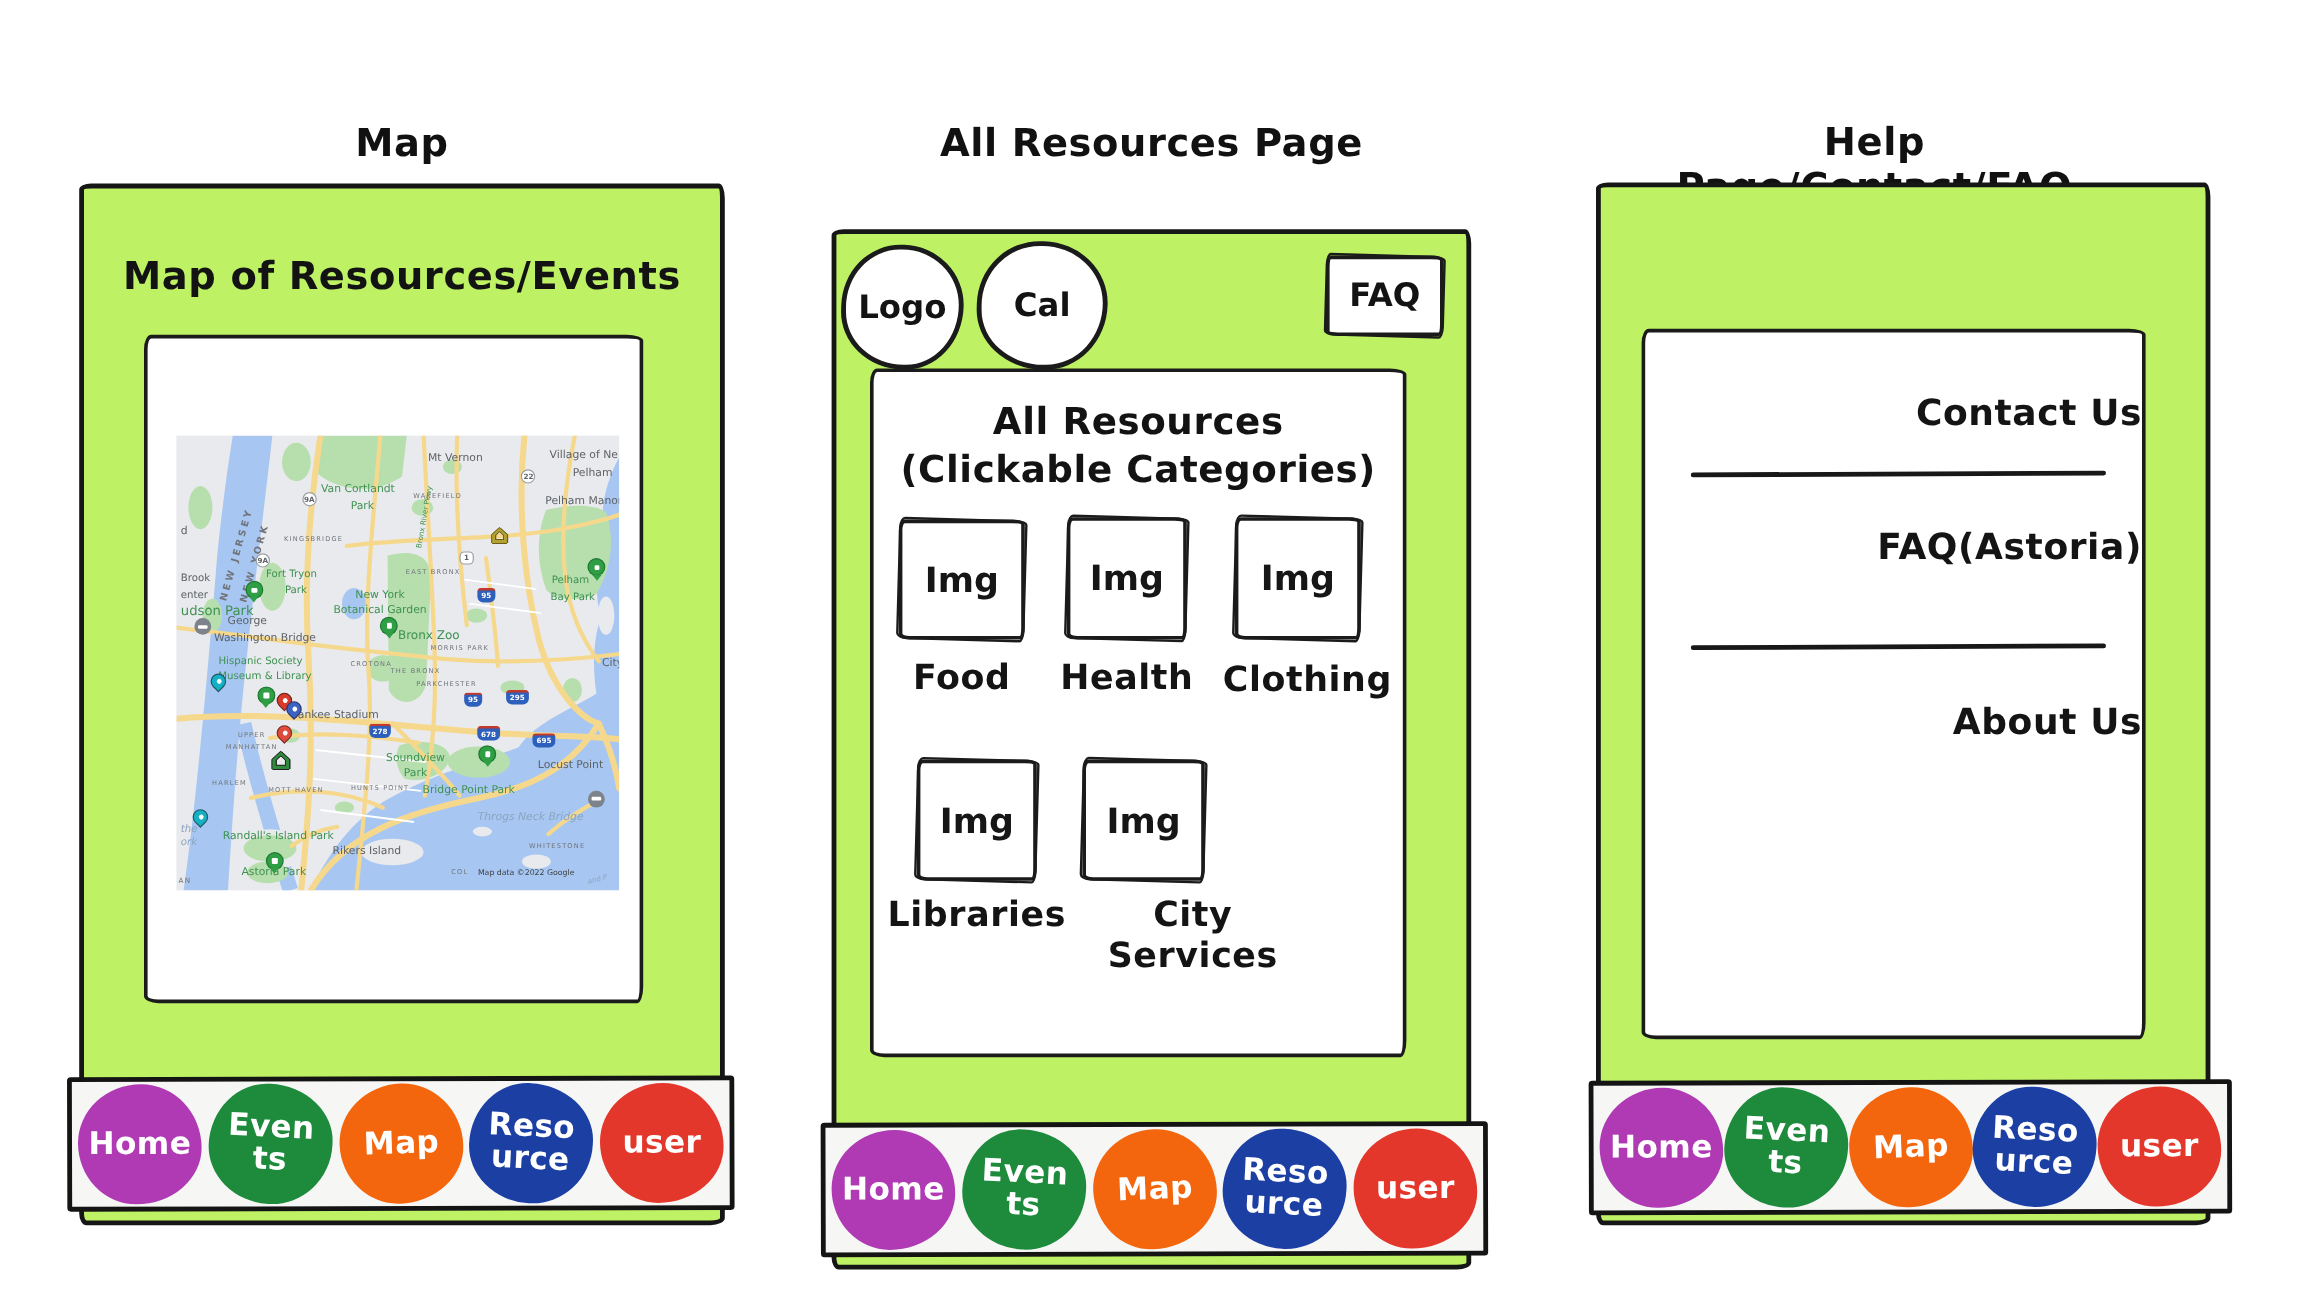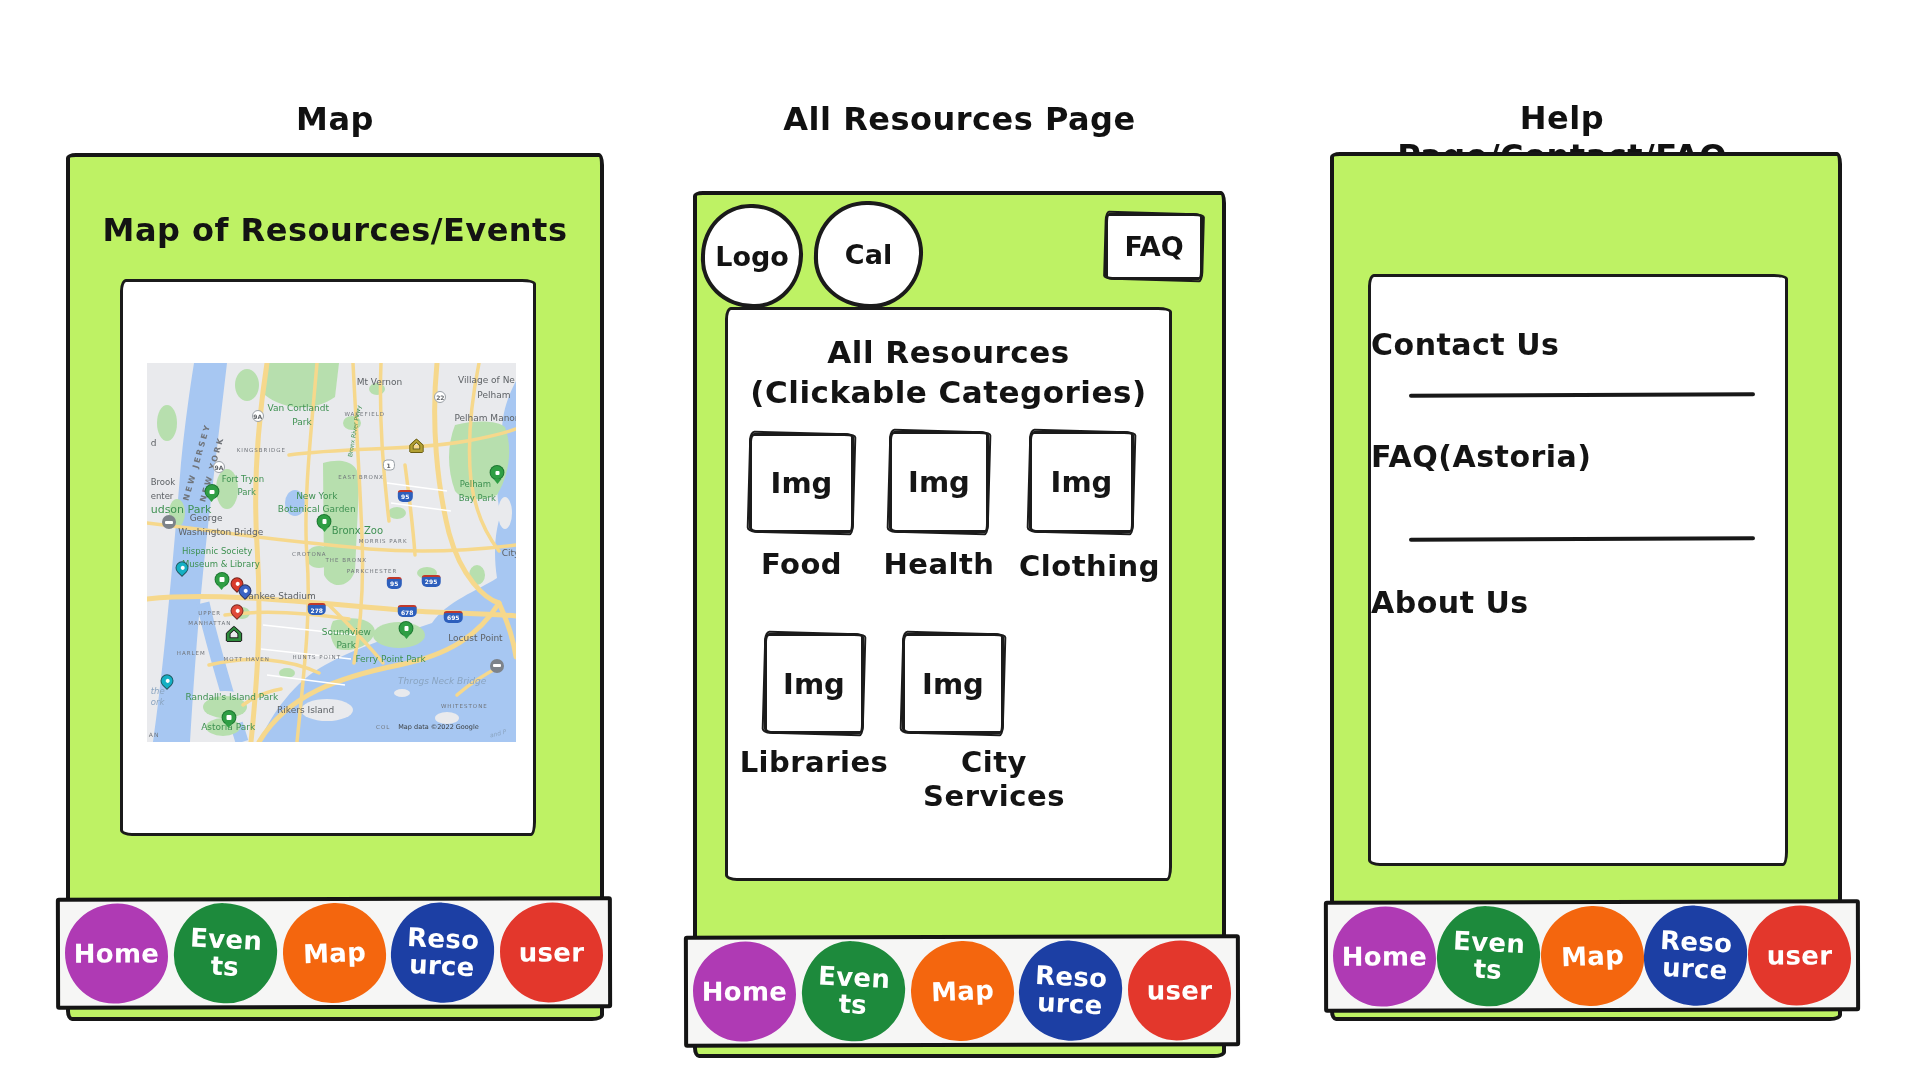--- a/index.html
+++ b/index.html
@@ -38,21 +38,21 @@
   .rect-btn { position:absolute; border:3px solid #1b1b1b; background:#fff;
     border-radius:4px 10px 4px 10px / 10px 4px 10px 4px; display:flex; align-items:center;
     justify-content:center; font-size:27px; font-weight:600; color:#131313; }
   .img-box { position:absolute; border:3px solid #1b1b1b; background:#fff;
     border-radius:5px 10px 4px 9px / 9px 4px 10px 5px; display:flex; align-items:center;
     justify-content:center; font-size:29px; font-weight:600; color:#161616; }
   .cat-label { position:absolute; text-align:center; font-size:29px; font-weight:600;
     color:#141414; letter-spacing:.5px; }
 
   
-  .menu-item { position:absolute; width:100%; text-align:left; font-size:30px;
+  .menu-item { position:absolute; width:100%; text-align:right; font-size:30px;
     font-weight:600; color:#141414; letter-spacing:.5px; }
   .hline { position:absolute; height:3.5px; background:#181818; border-radius:2px;
     transform:rotate(-0.25deg); }
 
   
   .map { position:absolute; background:var(--land); overflow:hidden; }
   .map svg { position:absolute; inset:0; }
   .map-layer { position:absolute; inset:0; }
   .mlbl { position:absolute; transform:translate(-50%,-50%); white-space:nowrap;
     font-weight:500; }
@@ -198,21 +198,21 @@
             <span class="mlbl g" style="left: 98.5%; top: 50%; font-size: 9px; transform: translate(-50%, -50%);">City</span>
             <span class="mlbl g" style="left: 36%; top: 61.5%; font-size: 9px; transform: translate(-50%, -50%);">Yankee Stadium</span>
             <span class="mlbl cap" style="left: 17%; top: 66%; font-size: 5.5px; transform: translate(-50%, -50%);">UPPER</span>
             <span class="mlbl cap" style="left: 17%; top: 68.5%; font-size: 5.5px; transform: translate(-50%, -50%);">MANHATTAN</span>
             <span class="mlbl p" style="left: 54%; top: 71%; font-size: 9px; transform: translate(-50%, -50%);">Soundview</span>
             <span class="mlbl p" style="left: 54%; top: 74.5%; font-size: 9px; transform: translate(-50%, -50%);">Park</span>
             <span class="mlbl g" style="left: 89%; top: 72.5%; font-size: 9px; transform: translate(-50%, -50%);">Locust Point</span>
             <span class="mlbl cap" style="left: 12%; top: 76.5%; font-size: 5.5px; transform: translate(-50%, -50%);">HARLEM</span>
             <span class="mlbl cap" style="left: 27%; top: 78%; font-size: 5.5px; transform: translate(-50%, -50%);">MOTT HAVEN</span>
             <span class="mlbl cap" style="left: 46%; top: 77.5%; font-size: 5.5px; transform: translate(-50%, -50%);">HUNTS POINT</span>
-            <span class="mlbl p" style="left: 66%; top: 78%; font-size: 9px; transform: translate(-50%, -50%);">Ferry Point Park</span>
+            <span class="mlbl p" style="left: 66%; top: 78%; font-size: 9px; transform: translate(-50%, -50%);">Bridge Point Park</span>
             <span class="mlbl w" style="left: 80%; top: 84%; font-size: 9px; transform: translate(-50%, -50%);">Throgs Neck Bridge</span>
             <span class="mlbl p" style="left: 23%; top: 88%; font-size: 9px; transform: translate(-50%, -50%);">Randall's Island Park</span>
             <span class="mlbl g" style="left: 43%; top: 91.5%; font-size: 9px; transform: translate(-50%, -50%);">Rikers Island</span>
             <span class="mlbl cap" style="left: 86%; top: 90.5%; font-size: 5.5px; transform: translate(-50%, -50%);">WHITESTONE</span>
             <span class="mlbl p" style="left: 22%; top: 96%; font-size: 9px; transform: translate(-50%, -50%);">Astoria Park</span>
             <span class="mlbl cap" style="left: 64%; top: 96%; font-size: 5.5px; transform: translate(-50%, -50%);">COL</span>
             <span class="mlbl g" style="left: 1%; top: 21%; font-size: 9px; transform: translateY(-50%);">d</span>
             <span class="mlbl g" style="left: 1%; top: 31.5%; font-size: 8.5px; transform: translateY(-50%);">Brook</span>
             <span class="mlbl g" style="left: 1%; top: 35%; font-size: 8.5px; transform: translateY(-50%);">enter</span>
             <span class="mlbl p" style="left: 1%; top: 38.5%; font-size: 11px; transform: translateY(-50%);">udson Park</span>

